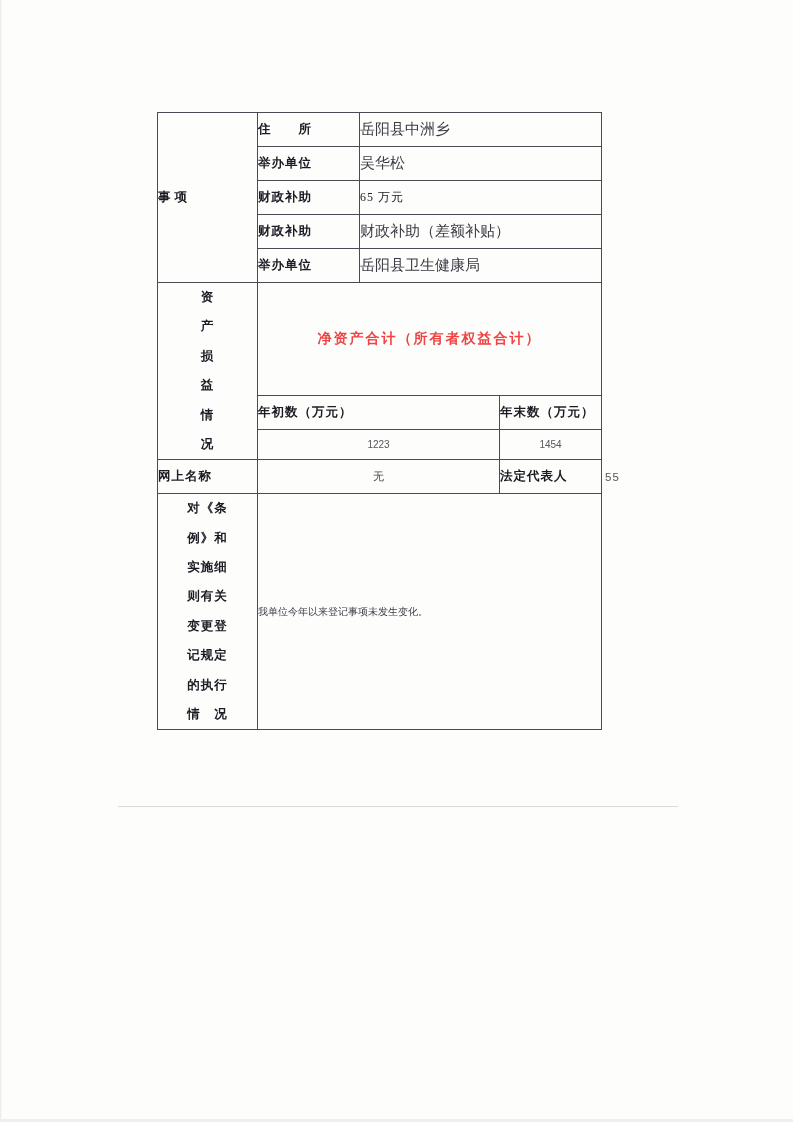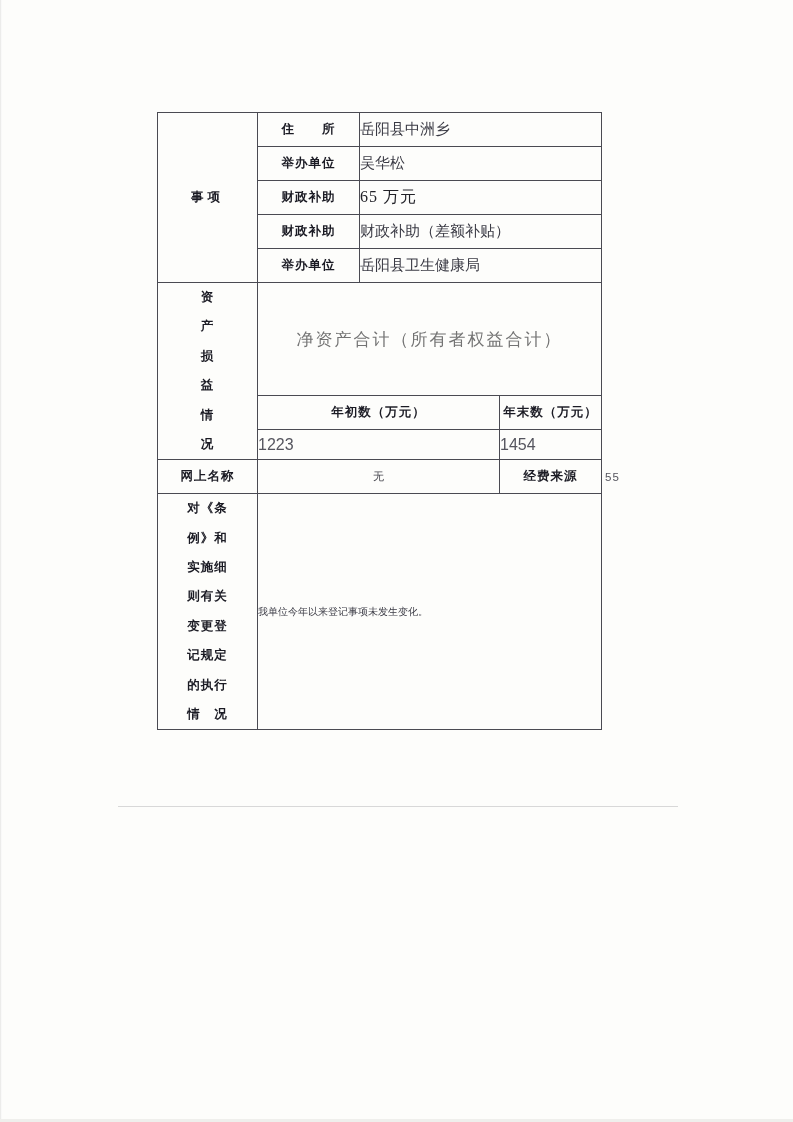--- a/index.html
+++ b/index.html
@@ -56,66 +56,66 @@
     border-collapse: collapse;
     table-layout: fixed;
   }
   .form-table td {
     border: 1px solid #4a4a52;
     padding: 0;
     vertical-align: middle;
   }
 
   .lbl {
-    text-align: center;
     font-weight: bold;
     font-size: 12.5px;
     letter-spacing: 1px;
     color: #1b1b24;
     padding: 6px 4px;
     font-family: "Liberation Serif", "DejaVu Serif", serif;
   }
   .lbl-wide {
     letter-spacing: 4px;
   }
   .val {
     font-size: 15px;
     color: #3a3a44;
     padding: 6px 8px;
     font-family: "Liberation Sans", sans-serif;
   }
   .val-hand {
-    font-size: 16px;
+    font-size: 12px;
     color: #222228;
     padding: 6px 8px;
     letter-spacing: 1px;
     font-family: "Liberation Serif", "DejaVu Serif", serif;
   }
   .val-center {
     text-align: center;
     font-size: 11px;
     color: #4a4a52;
     font-family: "Liberation Sans", sans-serif;
   }
   .val-num {
-    font-size: 16px;
+    text-align: center;
+    font-size: 10px;
     color: #55555e;
     padding: 7px 4px;
     font-family: "Liberation Sans", sans-serif;
   }
 
   .row-h { height: 34px; }
   .row-h-sm { height: 30px; }
 
   .title-cell {
     text-align: center;
-    font-weight: normal;
-    font-size: 17px;
+    font-weight: bold;
+    font-size: 14px;
     letter-spacing: 2px;
-    color: #737373;
+    color: #ef4444;
     padding: 8px 4px;
   }
 
   
   .vlabel {
     text-align: center;
     font-weight: bold;
     font-size: 12.5px;
     color: #1b1b24;
     line-height: 2.35;
@@ -190,21 +190,21 @@
       </tr>
       <tr class="row-h-sm">
         <td colspan="2" class="val-num">1223</td>
         <td class="val-num">1454</td>
       </tr>
 
       <tr class="row-h">
         <td class="lbl">网上名称</td>
         <td colspan="2" class="val-center">无</td>
         <td class="lbl" style="position:relative">
-          <span>经费来源</span>
+          <span>法定代表人</span>
         <div style="position: absolute; right: -104px; top: 0px; width: 100px; height: 100%; display: flex; align-items: center; justify-content: flex-start; padding-left: 8px; font-weight: normal; font-size: 11.5px; color: rgb(85, 85, 94); font-family: &quot;Liberation Sans&quot;, sans-serif;">55</div></td>
       </tr>
       <tr>
         <td class="vlabel" style="height:230px">
           <span>对《条</span>
           <span>例》和</span>
           <span>实施细</span>
           <span>则有关</span>
           <span>变更登</span>
           <span>记规定</span>

